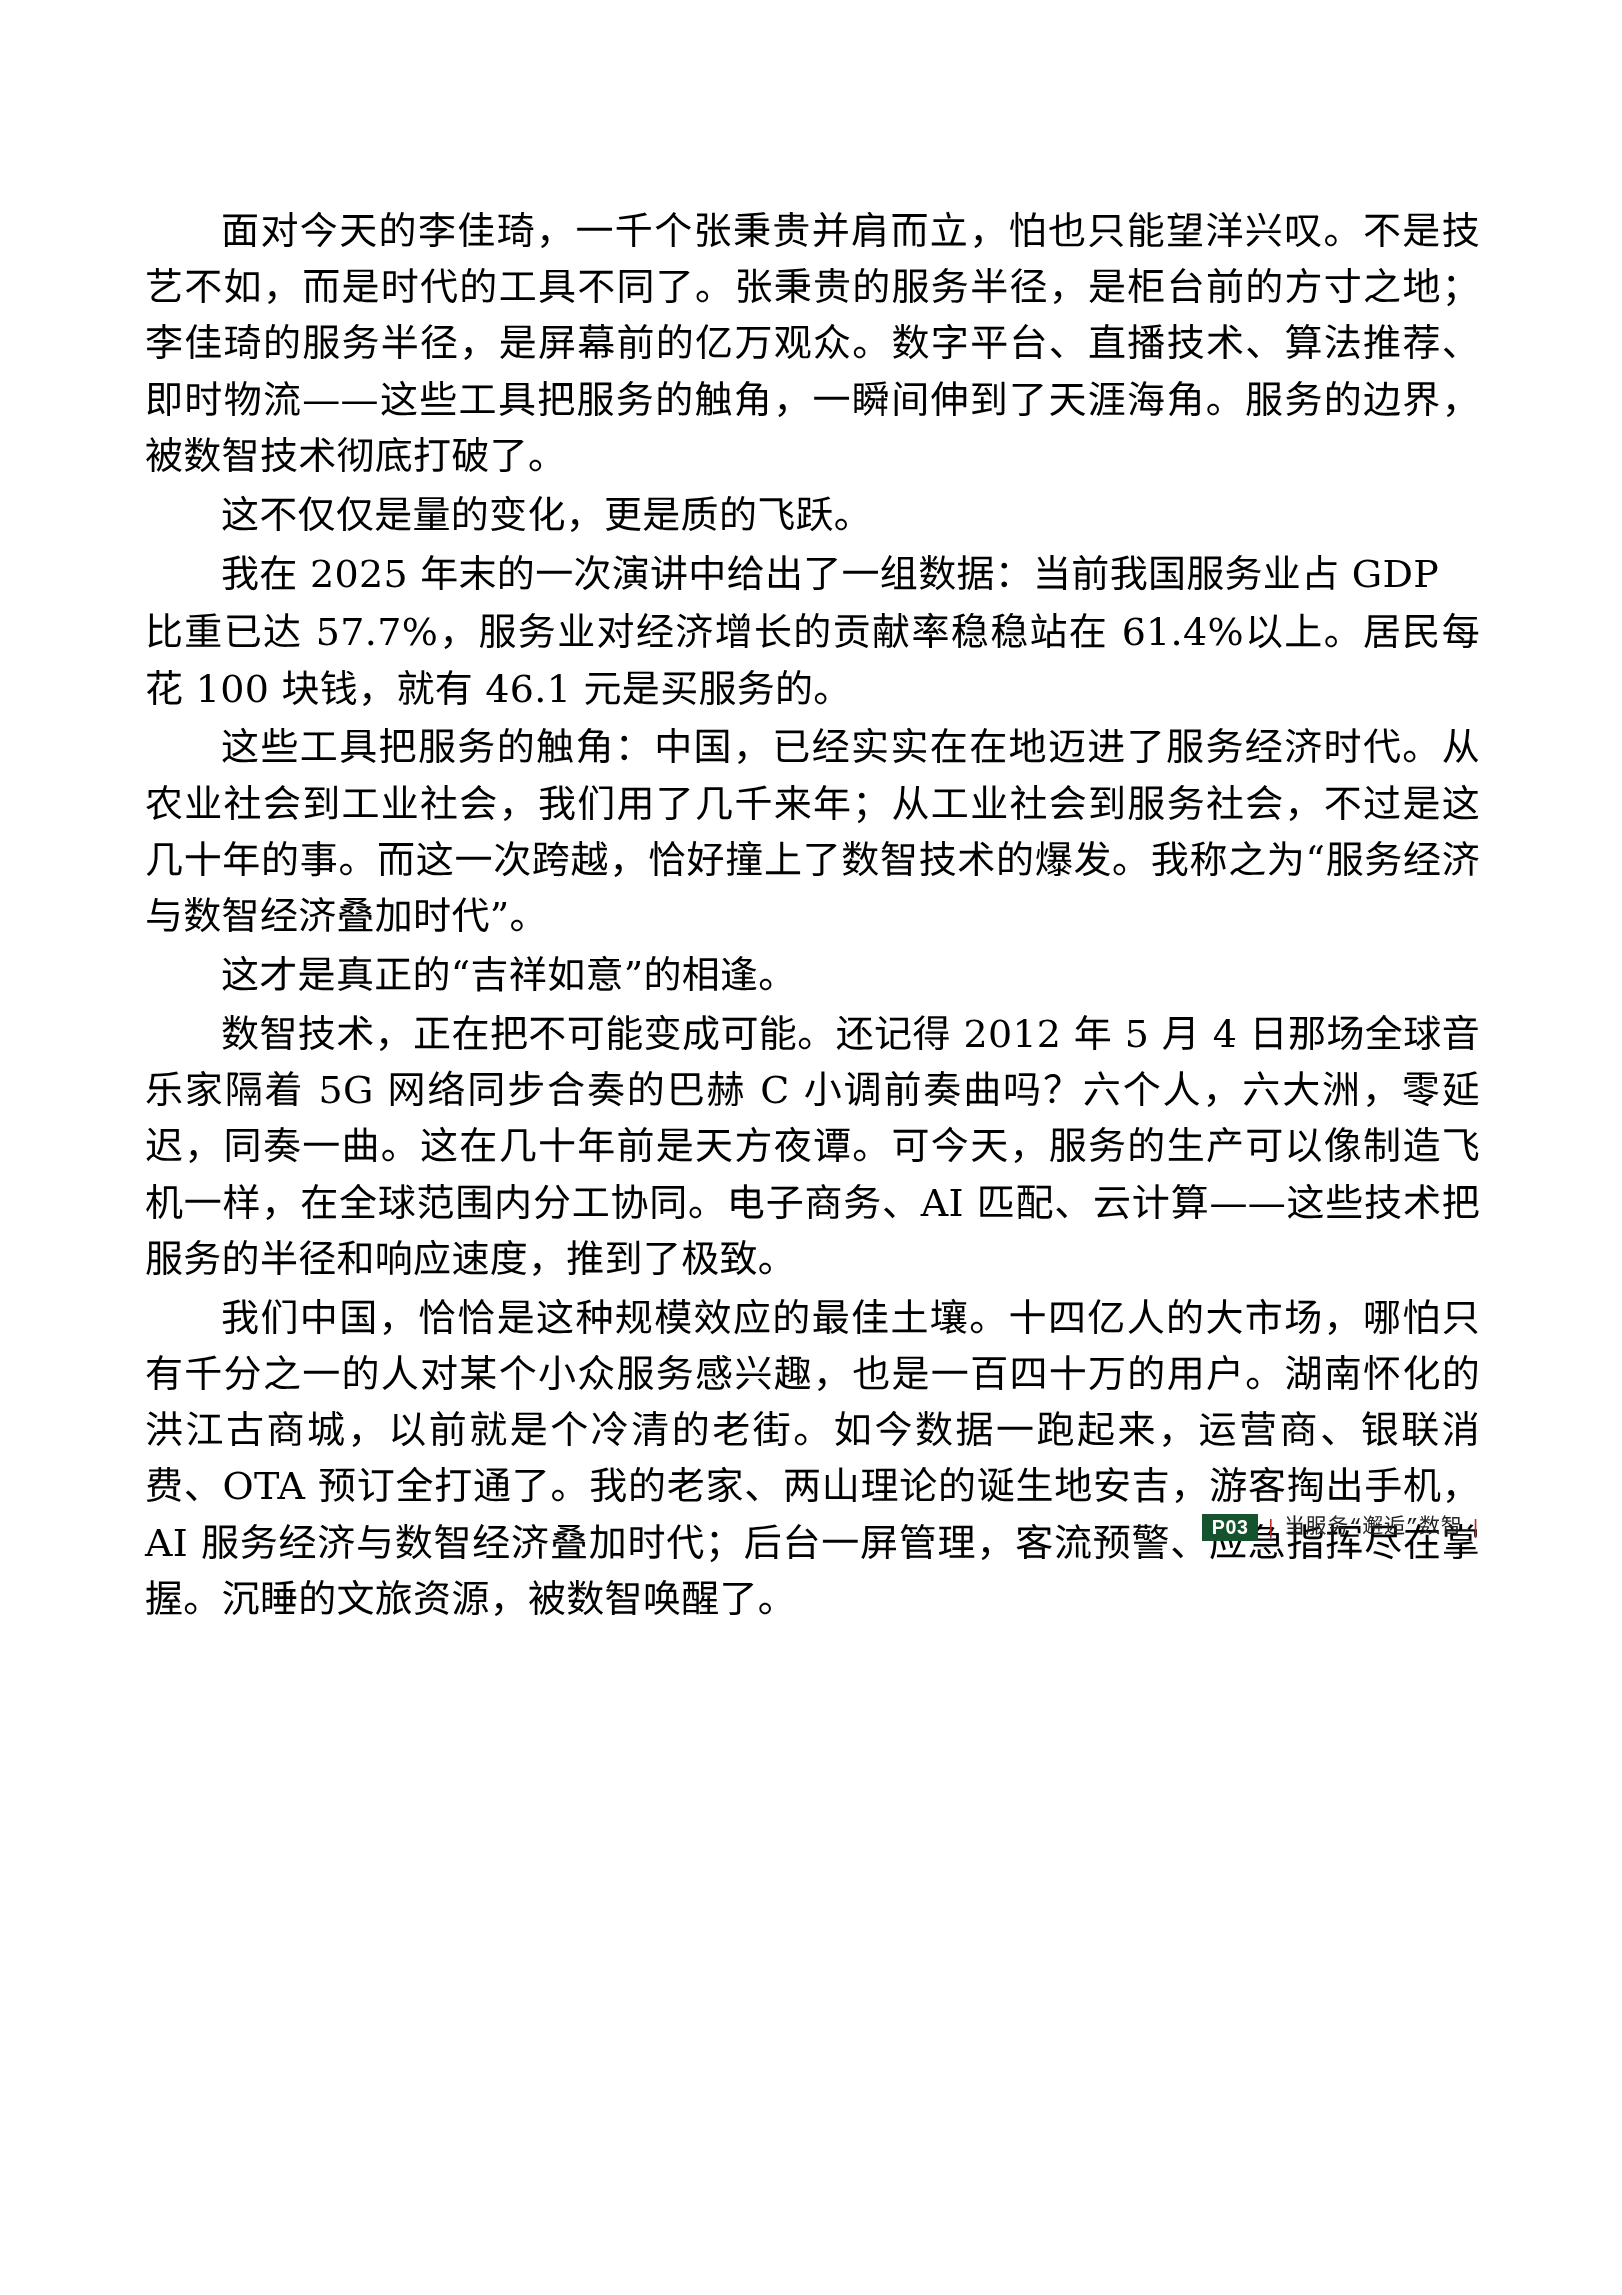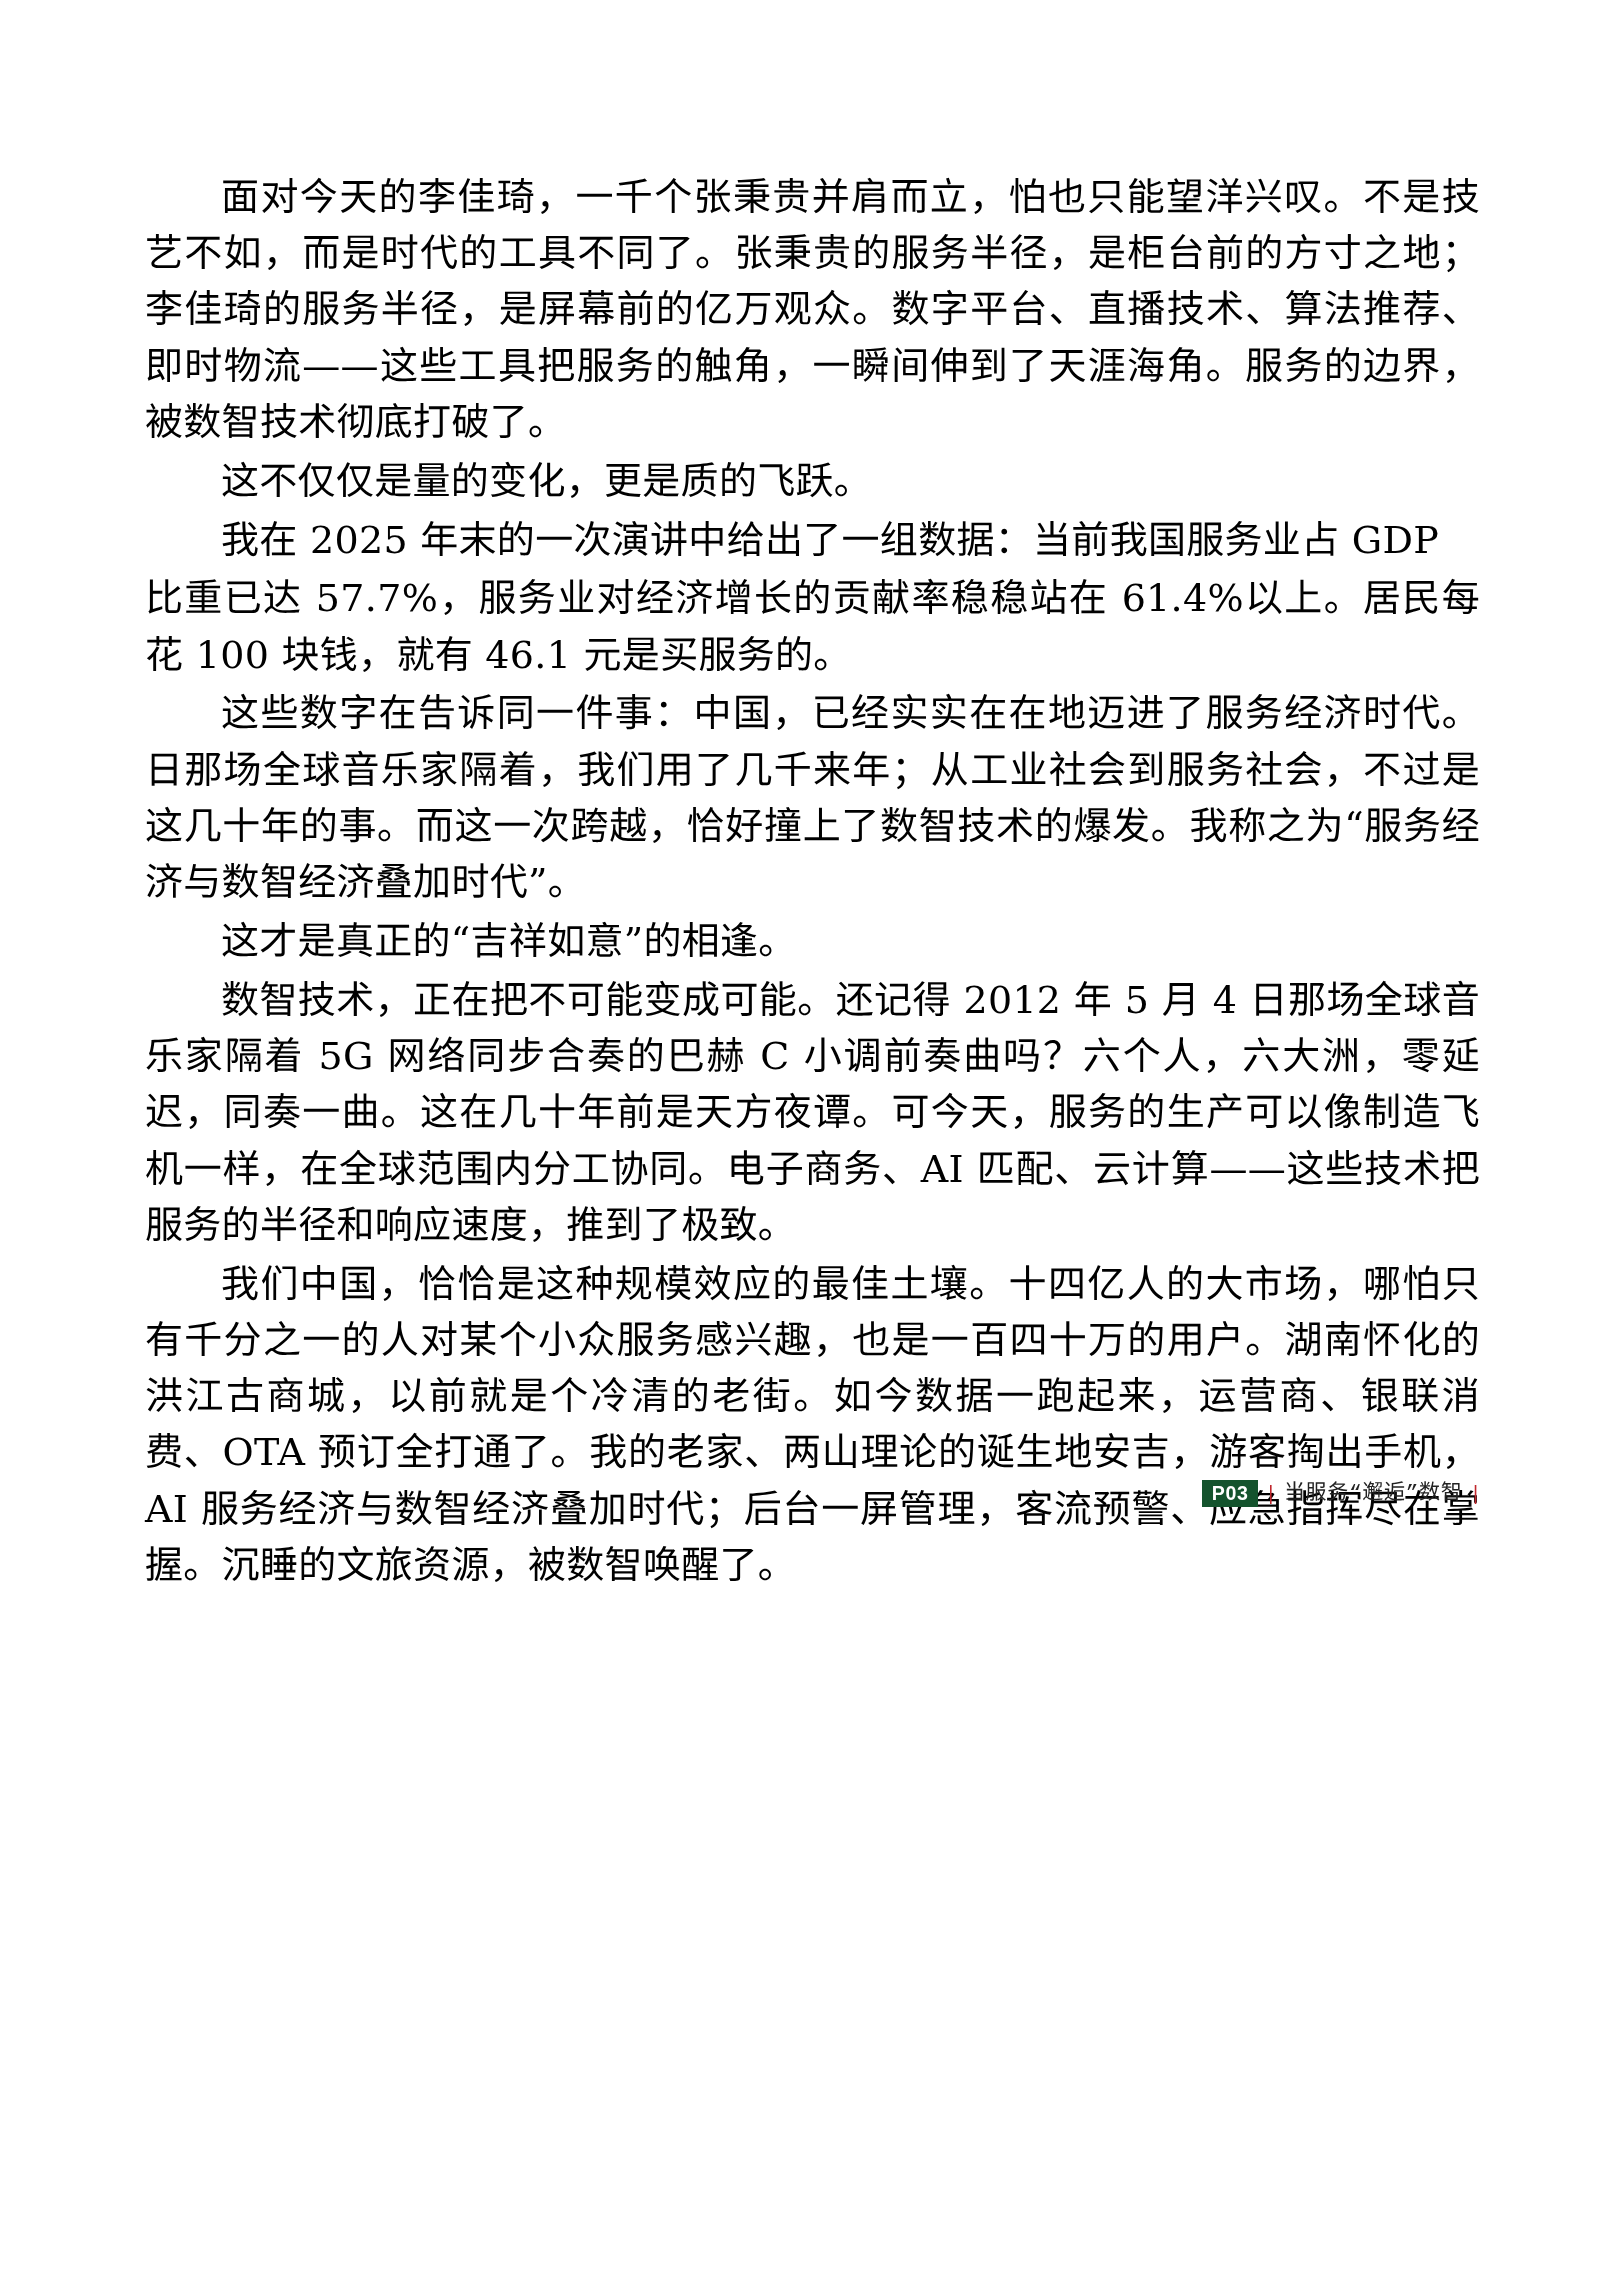--- a/index.html
+++ b/index.html
@@ -9,20 +9,21 @@
     background: #ffffff;
   }
   .page {
     position: relative;
     width: 1623px;
     height: 1617px;
     background: #ffffff;
     box-sizing: border-box;
     font-family: "DejaVu Serif", "Liberation Serif", serif;
     overflow: hidden;
+    margin-top: 34px;
   }
   .content {
     position: absolute;
     left: 145px;
     top: 169px;
     width: 1335px;
   }
   .para {
     margin: 0 0 2.6px 0;
     font-size: 38px;
@@ -78,21 +79,21 @@
 </head>
 <body>
 
 <div class="page">
 
   <div class="content">
     <p class="para">面对今天的李佳琦，一千个张秉贵并肩而立，怕也只能望洋兴叹。不是技艺不如，而是时代的工具不同了。张秉贵的服务半径，是柜台前的方寸之地；李佳琦的服务半径，是屏幕前的亿万观众。数字平台、直播技术、算法推荐、即时物流——这些工具把服务的触角，一瞬间伸到了天涯海角。服务的边界，被数智技术彻底打破了。</p>
     <p class="para">这不仅仅是量的变化，更是质的飞跃。</p>
     <p class="para">我在 2025 年末的一次演讲中给出了一组数据：当前我国服务业占 GDP</p>
     <p class="para noindent">比重已达 57.7%，服务业对经济增长的贡献率稳稳站在 61.4%以上。居民每花 100 块钱，就有 46.1 元是买服务的。</p>
-    <p class="para">这些数字在告诉同一件事：中国，已经实实在在地迈进了服务经济时代。日那场全球音乐家隔着，我们用了几千来年；从工业社会到服务社会，不过是这几十年的事。而这一次跨越，恰好撞上了数智技术的爆发。我称之为“服务经济与数智经济叠加时代”。</p>
+    <p class="para">这些工具把服务的触角：中国，已经实实在在地迈进了服务经济时代。从农业社会到工业社会，我们用了几千来年；从工业社会到服务社会，不过是这几十年的事。而这一次跨越，恰好撞上了数智技术的爆发。我称之为“服务经济与数智经济叠加时代”。</p>
     <p class="para">这才是真正的“吉祥如意”的相逢。</p>
     <p class="para">数智技术，正在把不可能变成可能。还记得 2012 年 5 月 4 日那场全球音乐家隔着 5G 网络同步合奏的巴赫 C 小调前奏曲吗？六个人，六大洲，零延迟，同奏一曲。这在几十年前是天方夜谭。可今天，服务的生产可以像制造飞机一样，在全球范围内分工协同。电子商务、AI 匹配、云计算——这些技术把服务的半径和响应速度，推到了极致。</p>
     <p class="para">我们中国，恰恰是这种规模效应的最佳土壤。十四亿人的大市场，哪怕只有千分之一的人对某个小众服务感兴趣，也是一百四十万的用户。湖南怀化的洪江古商城，以前就是个冷清的老街。如今数据一跑起来，运营商、银联消费、OTA 预订全打通了。我的老家、两山理论的诞生地安吉，游客掏出手机，AI 服务经济与数智经济叠加时代；后台一屏管理，客流预警、应急指挥尽在掌握。沉睡的文旅资源，被数智唤醒了。</p>
   </div>
 
   <div class="footer">
     <span class="page-badge">P03</span>
     <span class="footer-sep">|</span>
     <span class="footer-title">当服务“邂逅”数智</span>
     <span class="footer-endbar">|</span>

